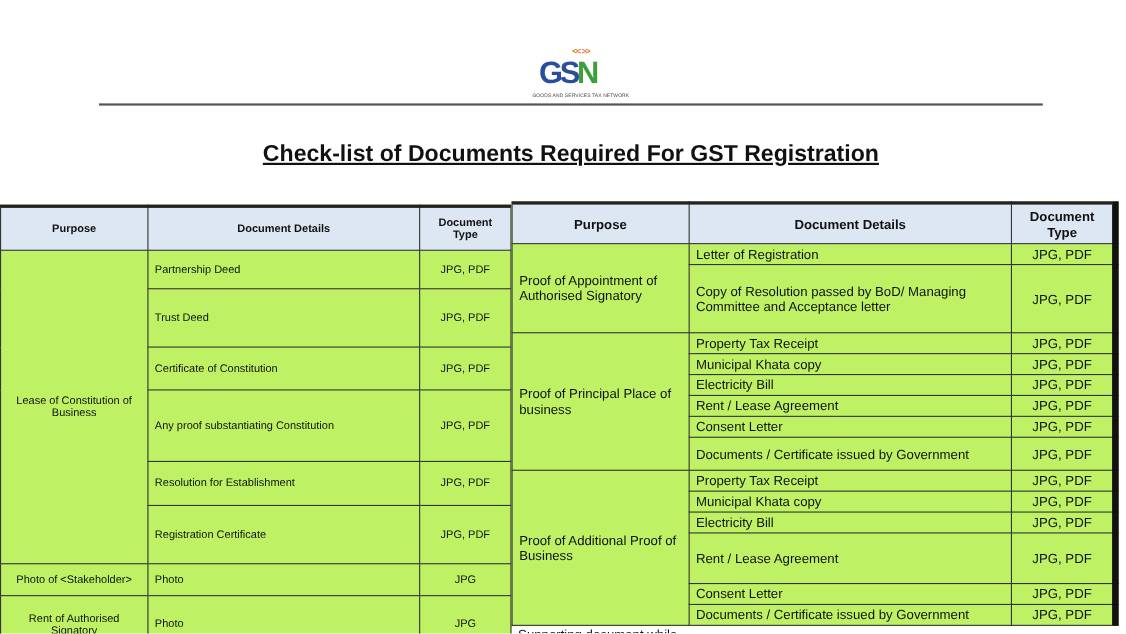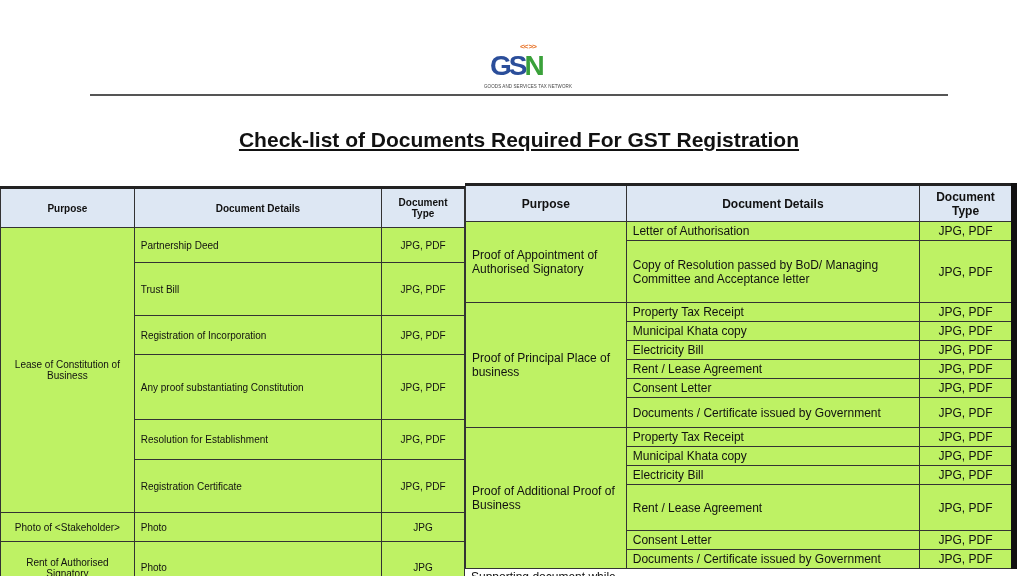--- a/index.html
+++ b/index.html
@@ -79,25 +79,25 @@
     <th>Purpose</th>
     <th>Document Details</th>
     <th>Document Type</th>
   </tr>
   <tr style="height:35px">
     <td class="purpose" rowspan="6">Lease of Constitution of Business</td>
     <td>Partnership Deed</td>
     <td class="type">JPG, PDF</td>
   </tr>
   <tr style="height:53px">
-    <td>Trust Bill</td>
+    <td>Trust Deed</td>
     <td class="type">JPG, PDF</td>
   </tr>
   <tr style="height:39px">
-    <td>Registration of Incorporation</td>
+    <td>Certificate of Constitution</td>
     <td class="type">JPG, PDF</td>
   </tr>
   <tr style="height:65px">
     <td>Any proof substantiating Constitution</td>
     <td class="type">JPG, PDF</td>
   </tr>
   <tr style="height:40px">
     <td>Resolution for Establishment</td>
     <td class="type">JPG, PDF</td>
   </tr>
@@ -125,21 +125,21 @@
       <col style="width:94px">
     </colgroup>
   <tbody>
       <tr>
     <th>Purpose</th>
     <th>Document Details</th>
     <th>Document Type</th>
   </tr>
   <tr>
     <td class="purpose" rowspan="2">Proof of Appointment of Authorised Signatory</td>
-    <td>Letter of Authorisation</td>
+    <td>Letter of Registration</td>
     <td class="type">JPG, PDF</td>
   </tr>
   <tr style="height:62px">
     <td>Copy of Resolution passed by BoD/ Managing Committee and Acceptance letter</td>
     <td class="type">JPG, PDF</td>
   </tr>
   <tr>
     <td class="purpose" rowspan="6">Proof of Principal Place of business</td>
     <td>Property Tax Receipt</td>
     <td class="type">JPG, PDF</td>

